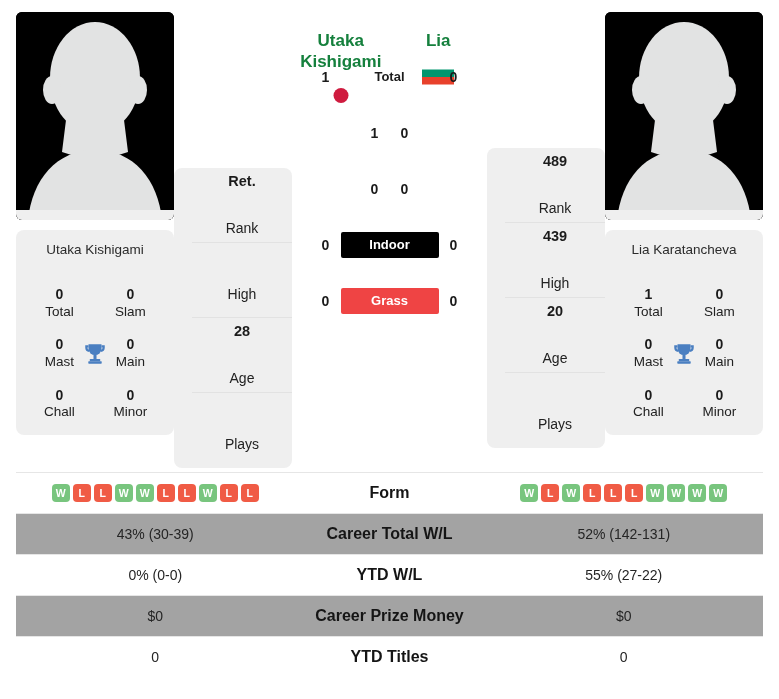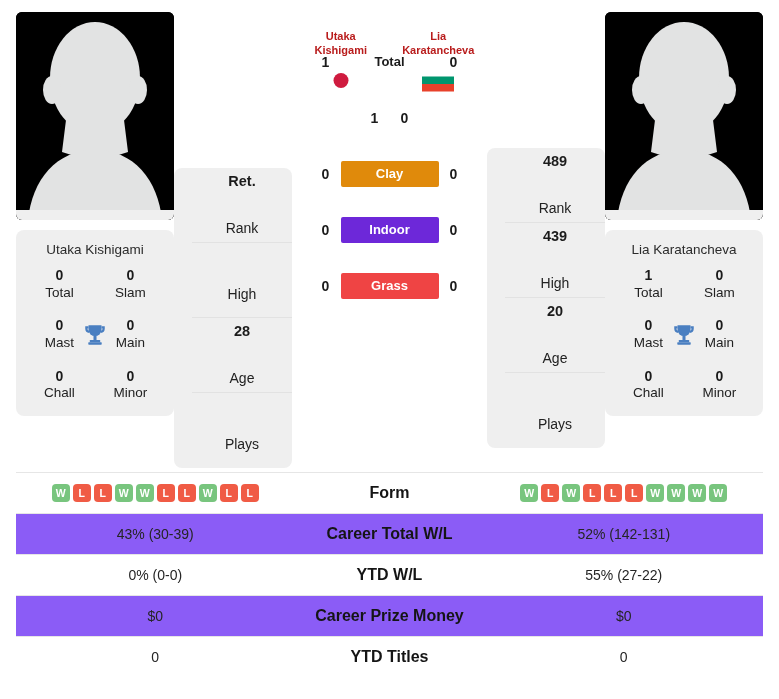--- a/index.html
+++ b/index.html
@@ -44,21 +44,21 @@
   .trophy-card {
     margin-top: 10px;
     background: #efefef;
     border-radius: 8px;
     padding: 12px 8px 14px 8px;
   }
   .tc-name {
     text-align: center;
     font-size: 13.5px;
     color: #2b2b2b;
-    margin-bottom: 10px;
+    margin-bottom: 29px;
     white-space: nowrap;
     overflow: hidden;
     text-overflow: ellipsis;
   }
   .tc-grid {
     display: grid;
     grid-template-columns: 1fr 1fr;
     row-gap: 16px;
     position: relative;
   }
@@ -131,24 +131,24 @@
     width: 100%;
     display: flex;
     justify-content: space-between;
     align-items: flex-start;
   }
   .h2h-name-block {
     width: 128px;
     text-align: center;
   }
   .h2h-name {
-    font-size: 11px;
+    font-size: 17px;
     font-weight: bold;
     line-height: 1.25;
-    color: #b91c1c;
+    color: #15803d;
   }
   .flag {
     margin: 10px auto 0 auto;
     width: 38px;
     height: 25px;
     display: block;
   }
   .h2h-rows {
     margin-top: -46px;
     width: 170px;
@@ -191,21 +191,21 @@
   .table {
     width: 779px;
     padding: 0 16px;
   }
   .trow {
     display: flex;
     align-items: center;
     height: 41px;
     border-top: 1px solid #e6e6e6;
   }
-  .trow.alt { background: #8b5cf6; }
+  .trow.alt { background: #a3a3a3; }
   .trow.first { border-top: 1px solid #e6e6e6; }
   .tcell-left, .tcell-right {
     flex: 1 1 0;
     text-align: center;
     font-size: 14px;
     color: #252525;
     display: flex;
     align-items: center;
     justify-content: center;
     gap: 3px;
@@ -314,47 +314,45 @@
       <div class="h2h-name-block">
         <div class="h2h-name">Utaka</div>
         <div class="h2h-name">Kishigami</div>
         <svg class="flag" viewBox="0 0 38 25">
           <rect x="0" y="0" width="38" height="25" fill="#ffffff"></rect>
           <circle cx="19" cy="12.5" r="7.5" fill="#cf1b3f"></circle>
         </svg>
       </div>
       <div class="h2h-name-block">
         <div class="h2h-name">Lia</div>
-        <div class="h2h-name">Karatancheva</div>
         <svg class="flag" viewBox="0 0 38 25">
           <rect x="3" y="1" width="32" height="7.5" fill="#ffffff"></rect>
           <rect x="3" y="8.5" width="32" height="7.5" fill="#00966e"></rect>
           <rect x="3" y="16" width="32" height="7.5" fill="#e8412b"></rect>
         </svg>
       </div>
     </div>
 
     <div class="h2h-rows">
       <div class="h2h-row">
         <div class="h2h-score">1</div>
         <div class="h2h-badge plain">Total</div>
         <div class="h2h-score">0</div>
       </div>
       <div class="h2h-row">
         <div class="h2h-score">1</div>
         <div class="h2h-score">0</div>
       </div>
       <div class="h2h-row">
         <div class="h2h-score">0</div>
-        <div class="h2h-badge" style="background: rgb(224, 138, 11);">Clay</div>
         <div class="h2h-score">0</div>
       </div>
       <div class="h2h-row">
         <div class="h2h-score">0</div>
-        <div class="h2h-badge" style="background: #6d28d9;">Indoor</div>
+        <div class="h2h-badge" style="background: #000000;">Indoor</div>
         <div class="h2h-score">0</div>
       </div>
       <div class="h2h-row">
         <div class="h2h-score">0</div>
         <div class="h2h-badge" style="background: #ef4444;">Grass</div>
         <div class="h2h-score">0</div>
       </div>
     </div>
   </div>
 

